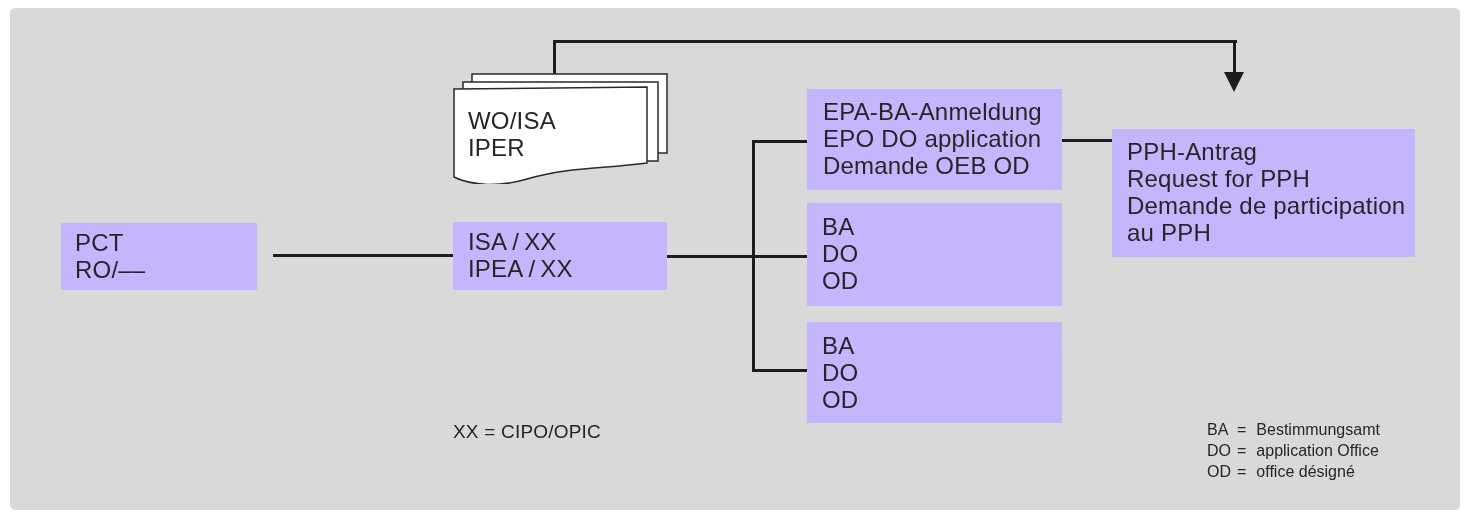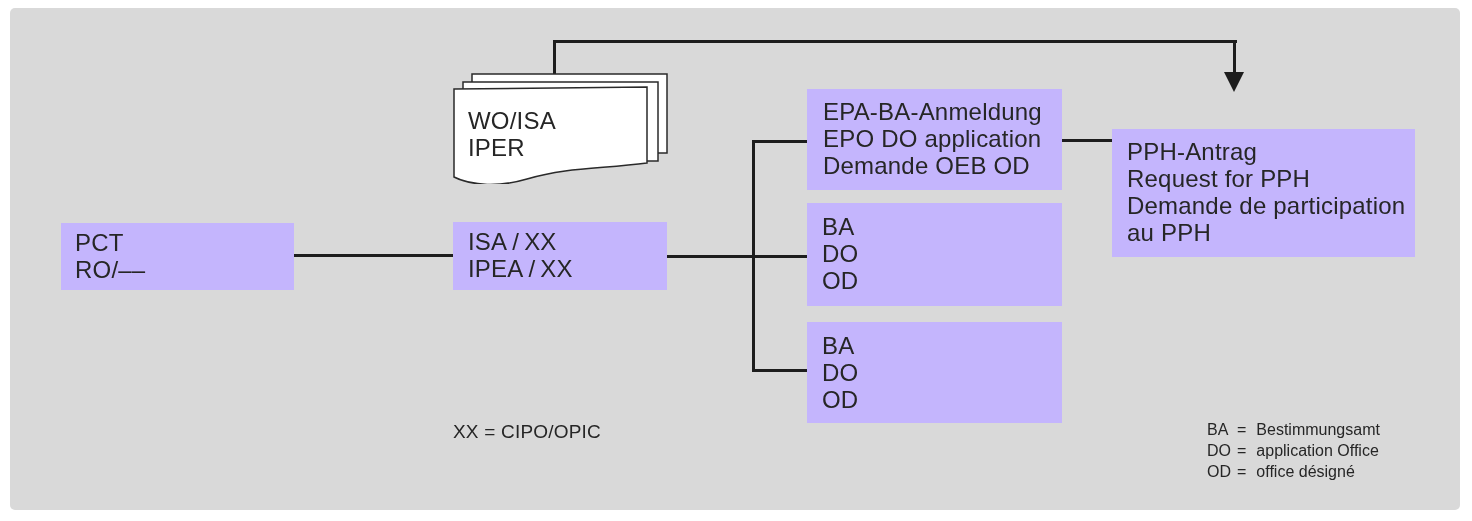--- a/index.html
+++ b/index.html
@@ -74,21 +74,21 @@
 <svg class="doc-svg" width="218" height="112" viewBox="0 0 218 112">
   <rect x="20" y="2" width="195" height="79" fill="#ffffff" stroke="#2a2a2a" stroke-width="1.5"></rect>
   <rect x="11" y="10" width="195" height="79" fill="#ffffff" stroke="#2a2a2a" stroke-width="1.5"></rect>
   <path d="M2,17 L195,15 L195,91 C150,97 115,95 75,107 C48,115 20,114 2,105 Z" fill="#ffffff" stroke="#2a2a2a" stroke-width="1.5"></path>
 </svg>
 <div class="doc-label">
   <div>WO/ISA</div>
   <div>IPER</div>
 </div>
 
-<div class="node" style="left:61px; top:223px; width:233px; height:67px; padding:6px 0 0 14px;">
+<div class="node" style="left:61px; top:223px; width:196px; height:67px; padding:6px 0 0 14px;">
   <div>PCT</div>
   <div>RO/––</div>
 </div>
 
 <div class="node" style="left:453px; top:222px; width:214px; height:68px; padding:6px 2px 0 15px;">
   <div>ISA / XX</div>
   <div>IPEA / XX</div>
 </div>
 
 <div class="node" style="left:807px; top:89px; width:255px; height:101px; padding:9px 0 0 16px;">

